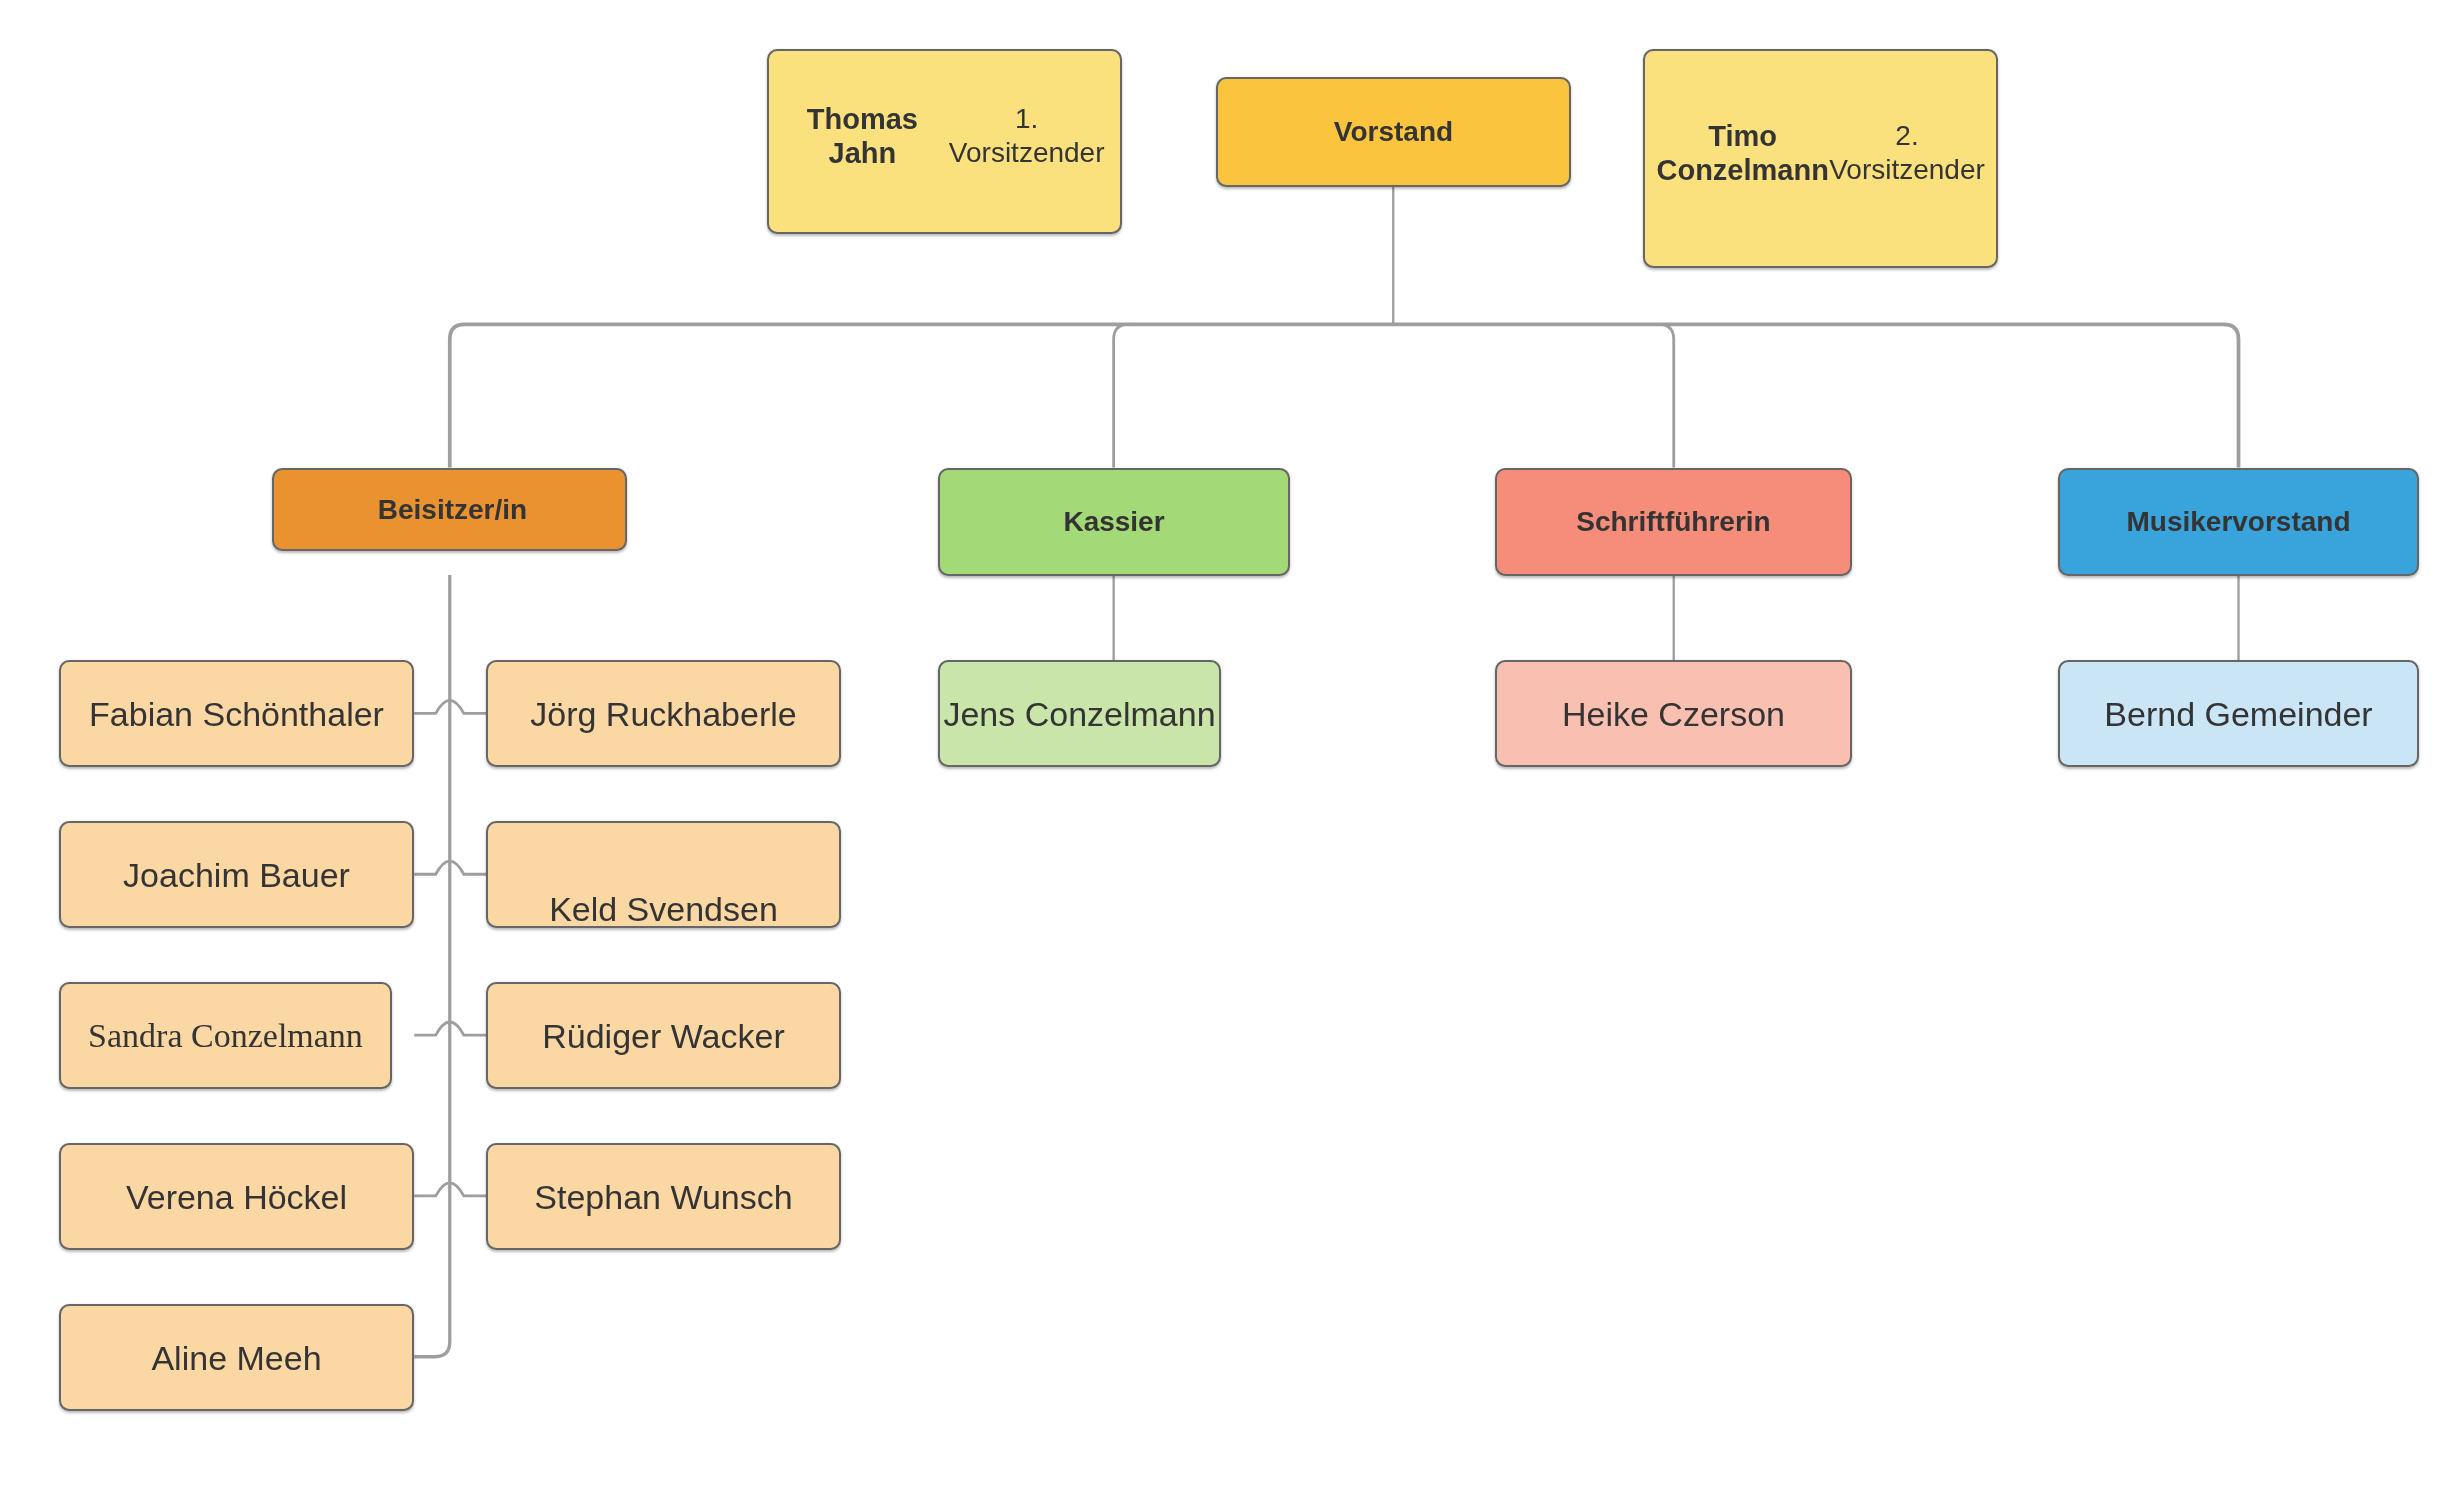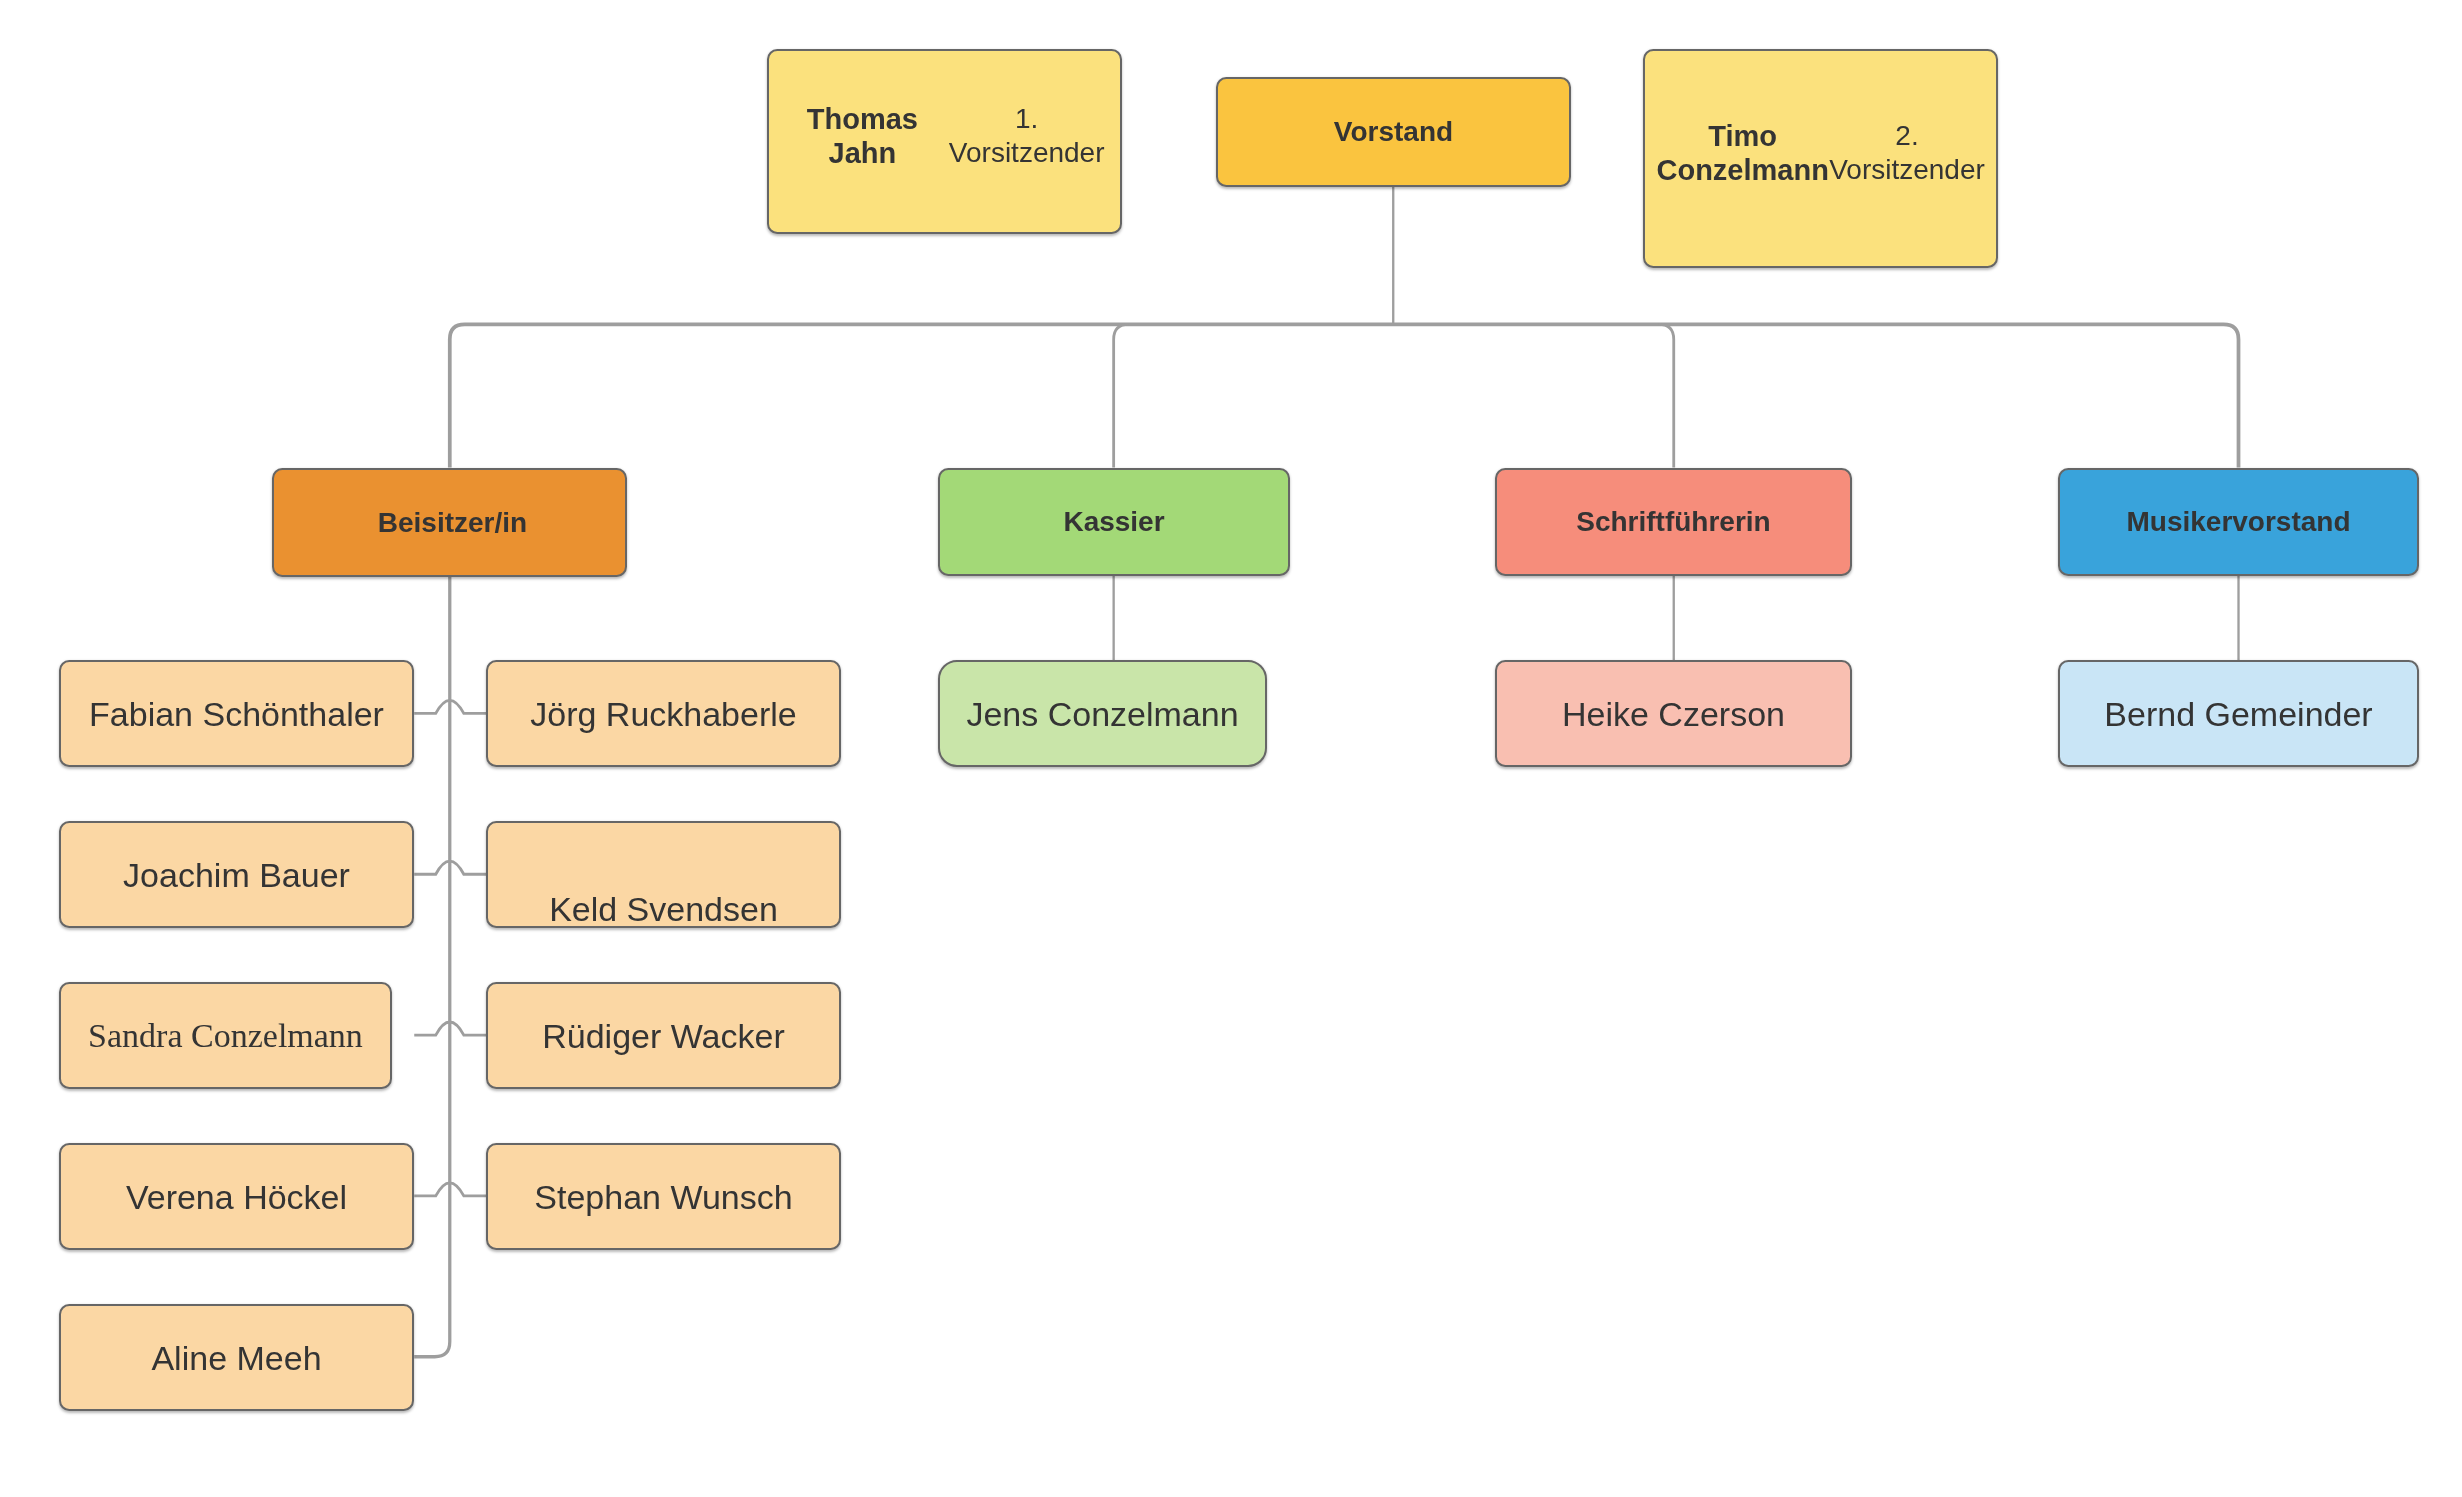--- a/index.html
+++ b/index.html
@@ -96,21 +96,21 @@
 
   <div class="node root-node" style="left:1216px;top:77px;width:355px;height:110px;">
     <span>Vorstand</span>
   </div>
 
   <div class="node chair" style="left:1643px;top:49px;width:355px;height:219px;">
     <span class="chair-name">Timo Conzelmann</span>
     <span class="chair-role">2. Vorsitzender</span>
   </div>
 
-  <div class="node branch beisitzer" style="left:272px;top:468px;width:355px;height:109px;padding-left:6px;">
+  <div class="node branch beisitzer" style="left:272px;top:468px;width:355px;height:83px;padding-left:6px;">
     <span>Beisitzer/in</span>
   </div>
   <div class="node branch kassier" style="left:938px;top:468px;width:352px;height:108px;">
     <span>Kassier</span>
   </div>
   <div class="node branch schriftfuehrerin" style="left:1495px;top:468px;width:357px;height:108px;">
     <span>Schriftführerin</span>
   </div>
   <div class="node branch musikervorstand" style="left:2058px;top:468px;width:361px;height:108px;">
     <span>Musikervorstand</span>
@@ -137,21 +137,21 @@
   <div class="node member peach" style="left:59px;top:1143px;width:355px;height:107px;">
     <span>Verena Höckel</span>
   </div>
   <div class="node member peach" style="left:486px;top:1143px;width:355px;height:107px;">
     <span>Stephan Wunsch</span>
   </div>
   <div class="node member peach" style="left:59px;top:1304px;width:355px;height:107px;">
     <span>Aline Meeh</span>
   </div>
 
-  <div class="node member lgreen" style="left:938px;top:660px;width:329px;height:107px;border-radius:19px;">
+  <div class="node member lgreen" style="left:938px;top:660px;width:283px;height:107px;">
     <span>Jens Conzelmann</span>
   </div>
   <div class="node member lsalmon" style="left:1495px;top:660px;width:357px;height:107px;">
     <span>Heike Czerson</span>
   </div>
   <div class="node member lblue" style="left:2058px;top:660px;width:361px;height:107px;">
     <span>Bernd Gemeinder</span>
   </div>
 
 </div>

